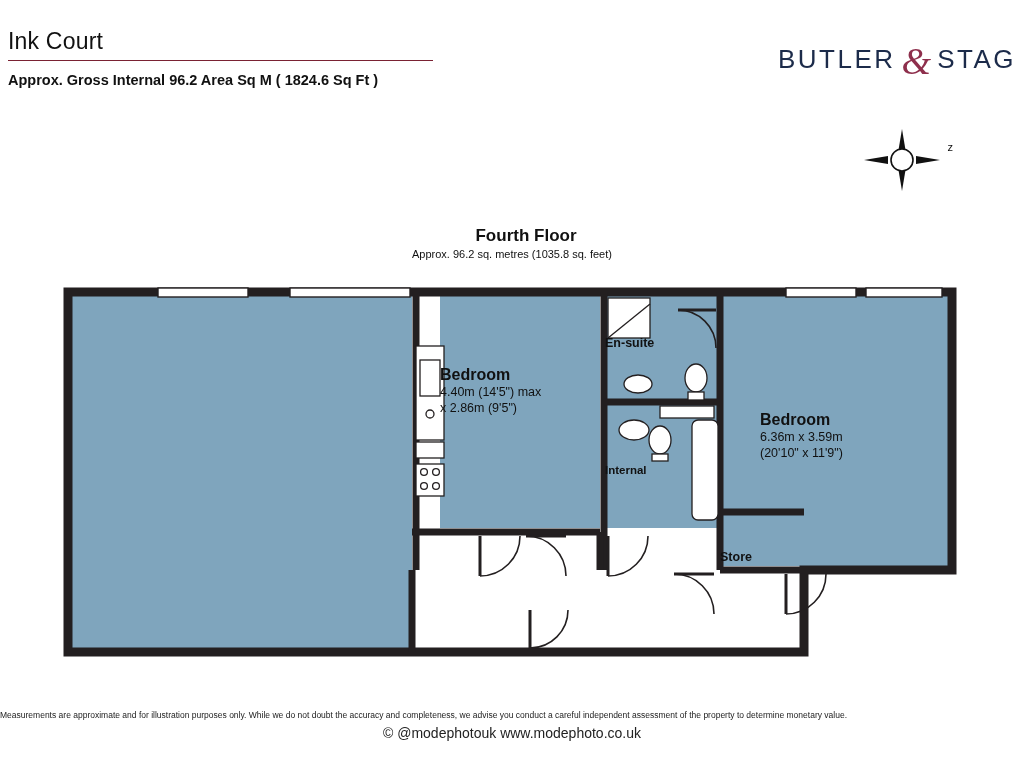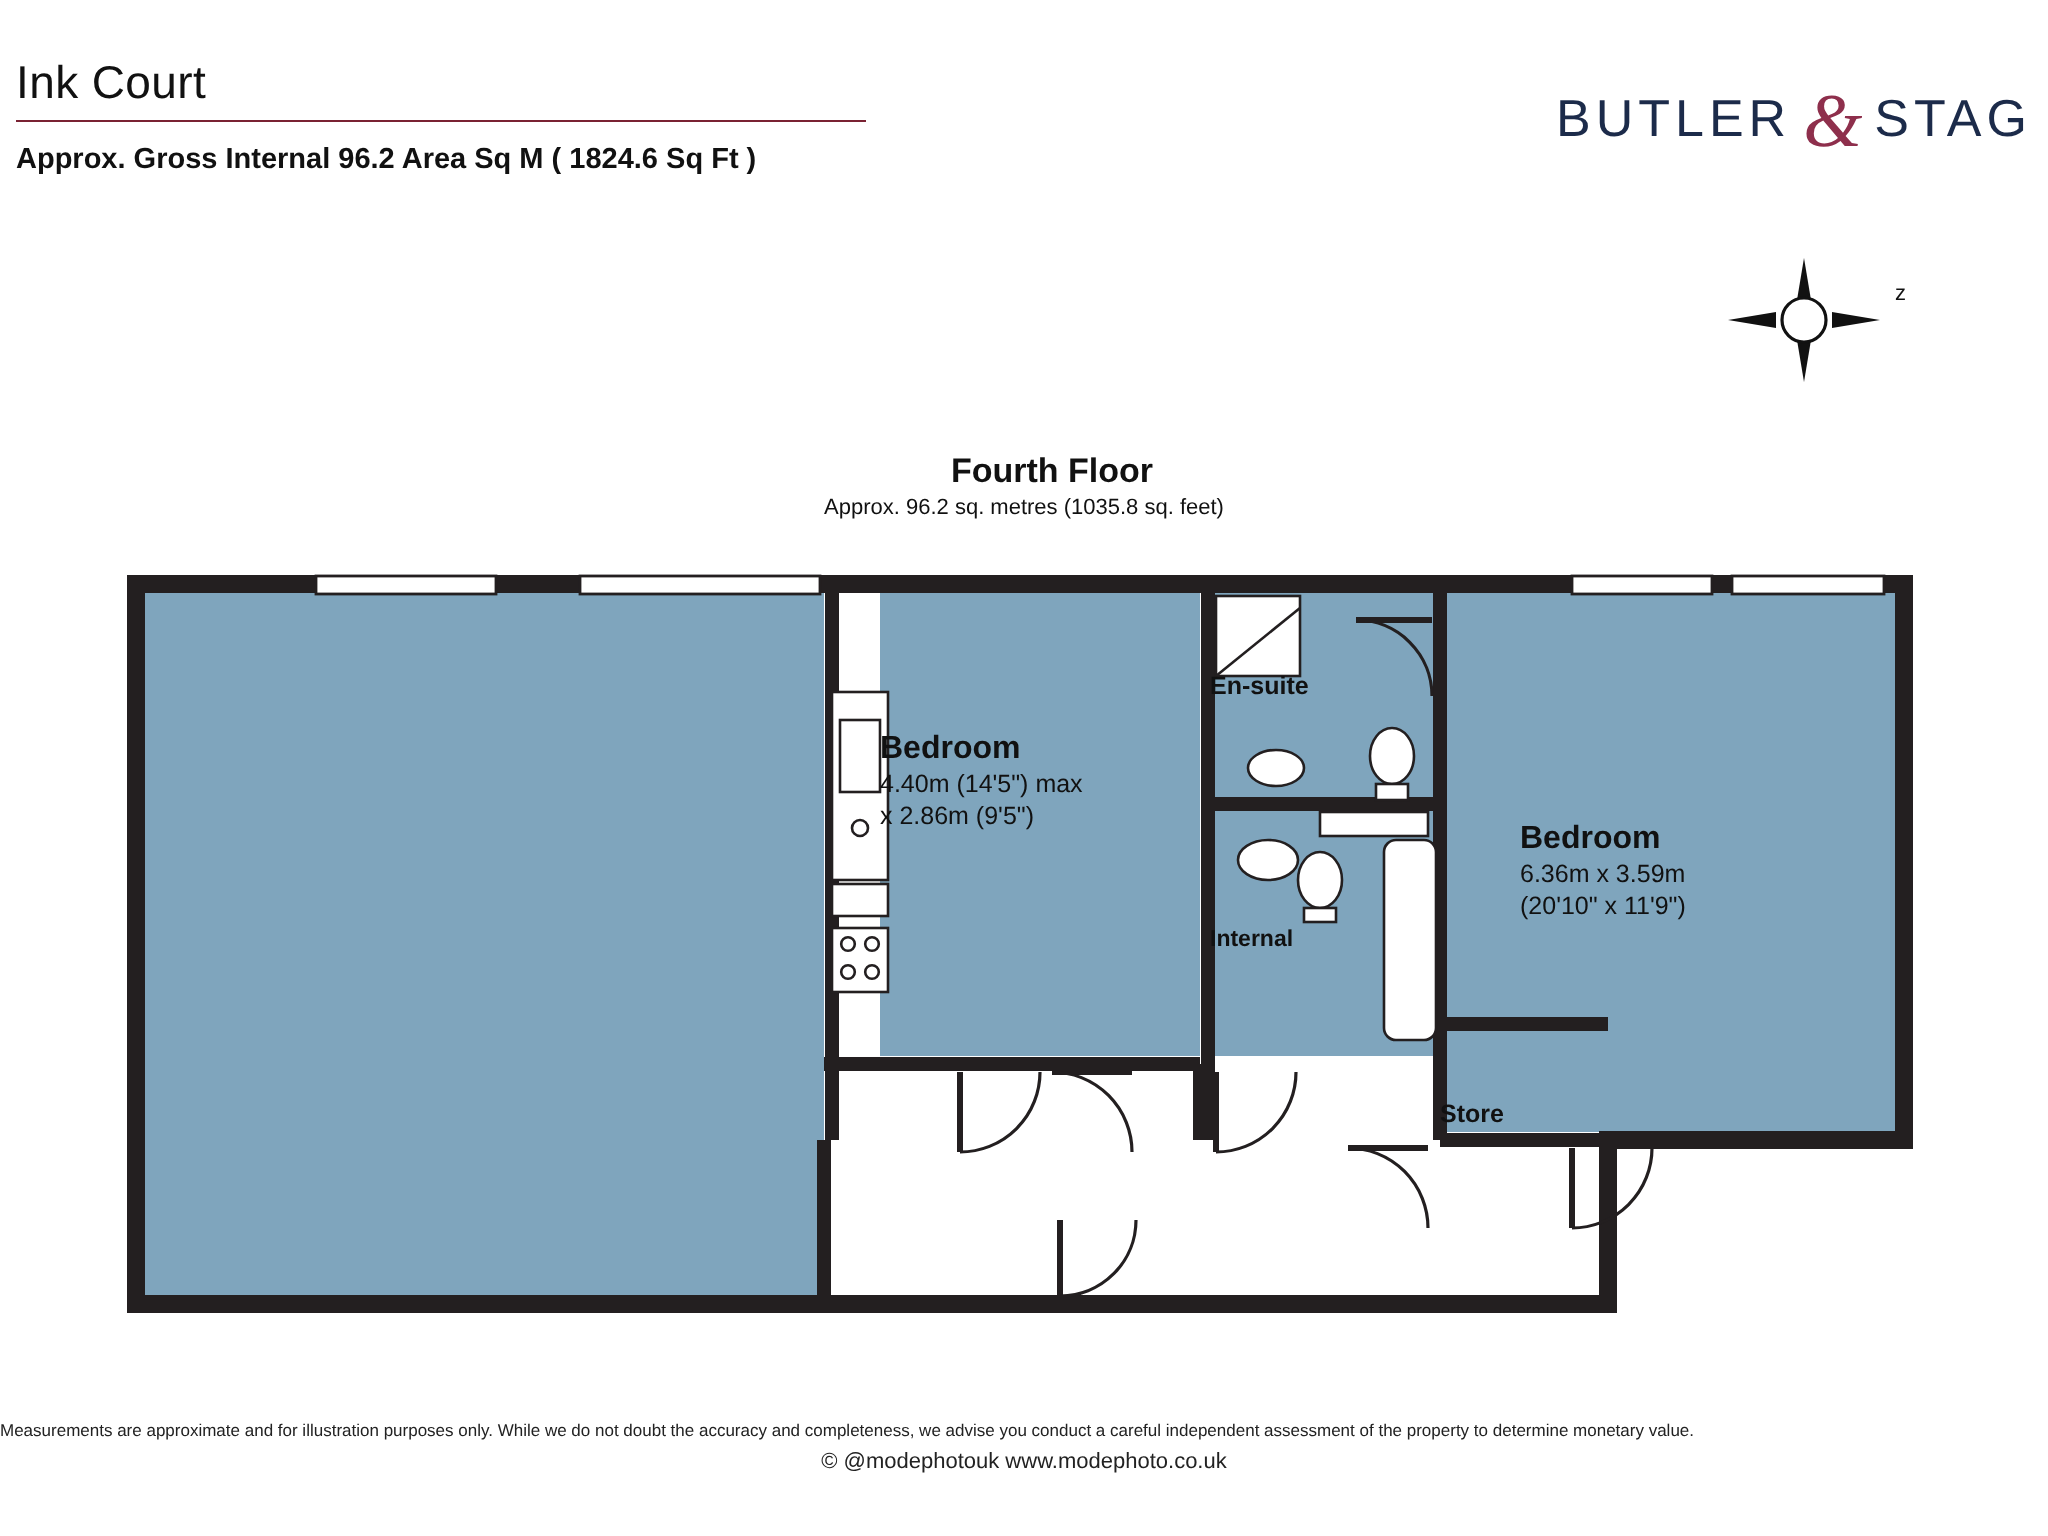--- a/index.html
+++ b/index.html
@@ -140,21 +140,21 @@
     width: 1024px;
     font-size: 8.5px;
     color: #222;
   }
   #footer2 {
     position: absolute;
     left: 0;
     top: 725px;
     width: 1024px;
     text-align: center;
-    font-size: 11px;
+    font-size: 14px;
     color: #222;
   }
 </style>
 </head>
 <body>
 
 <div id="title">Ink Court</div>
 <div id="title-rule"></div>
 <div id="subtitle">Approx. Gross Internal 96.2 Area  Sq M ( 1824.6 Sq Ft )</div>
 

